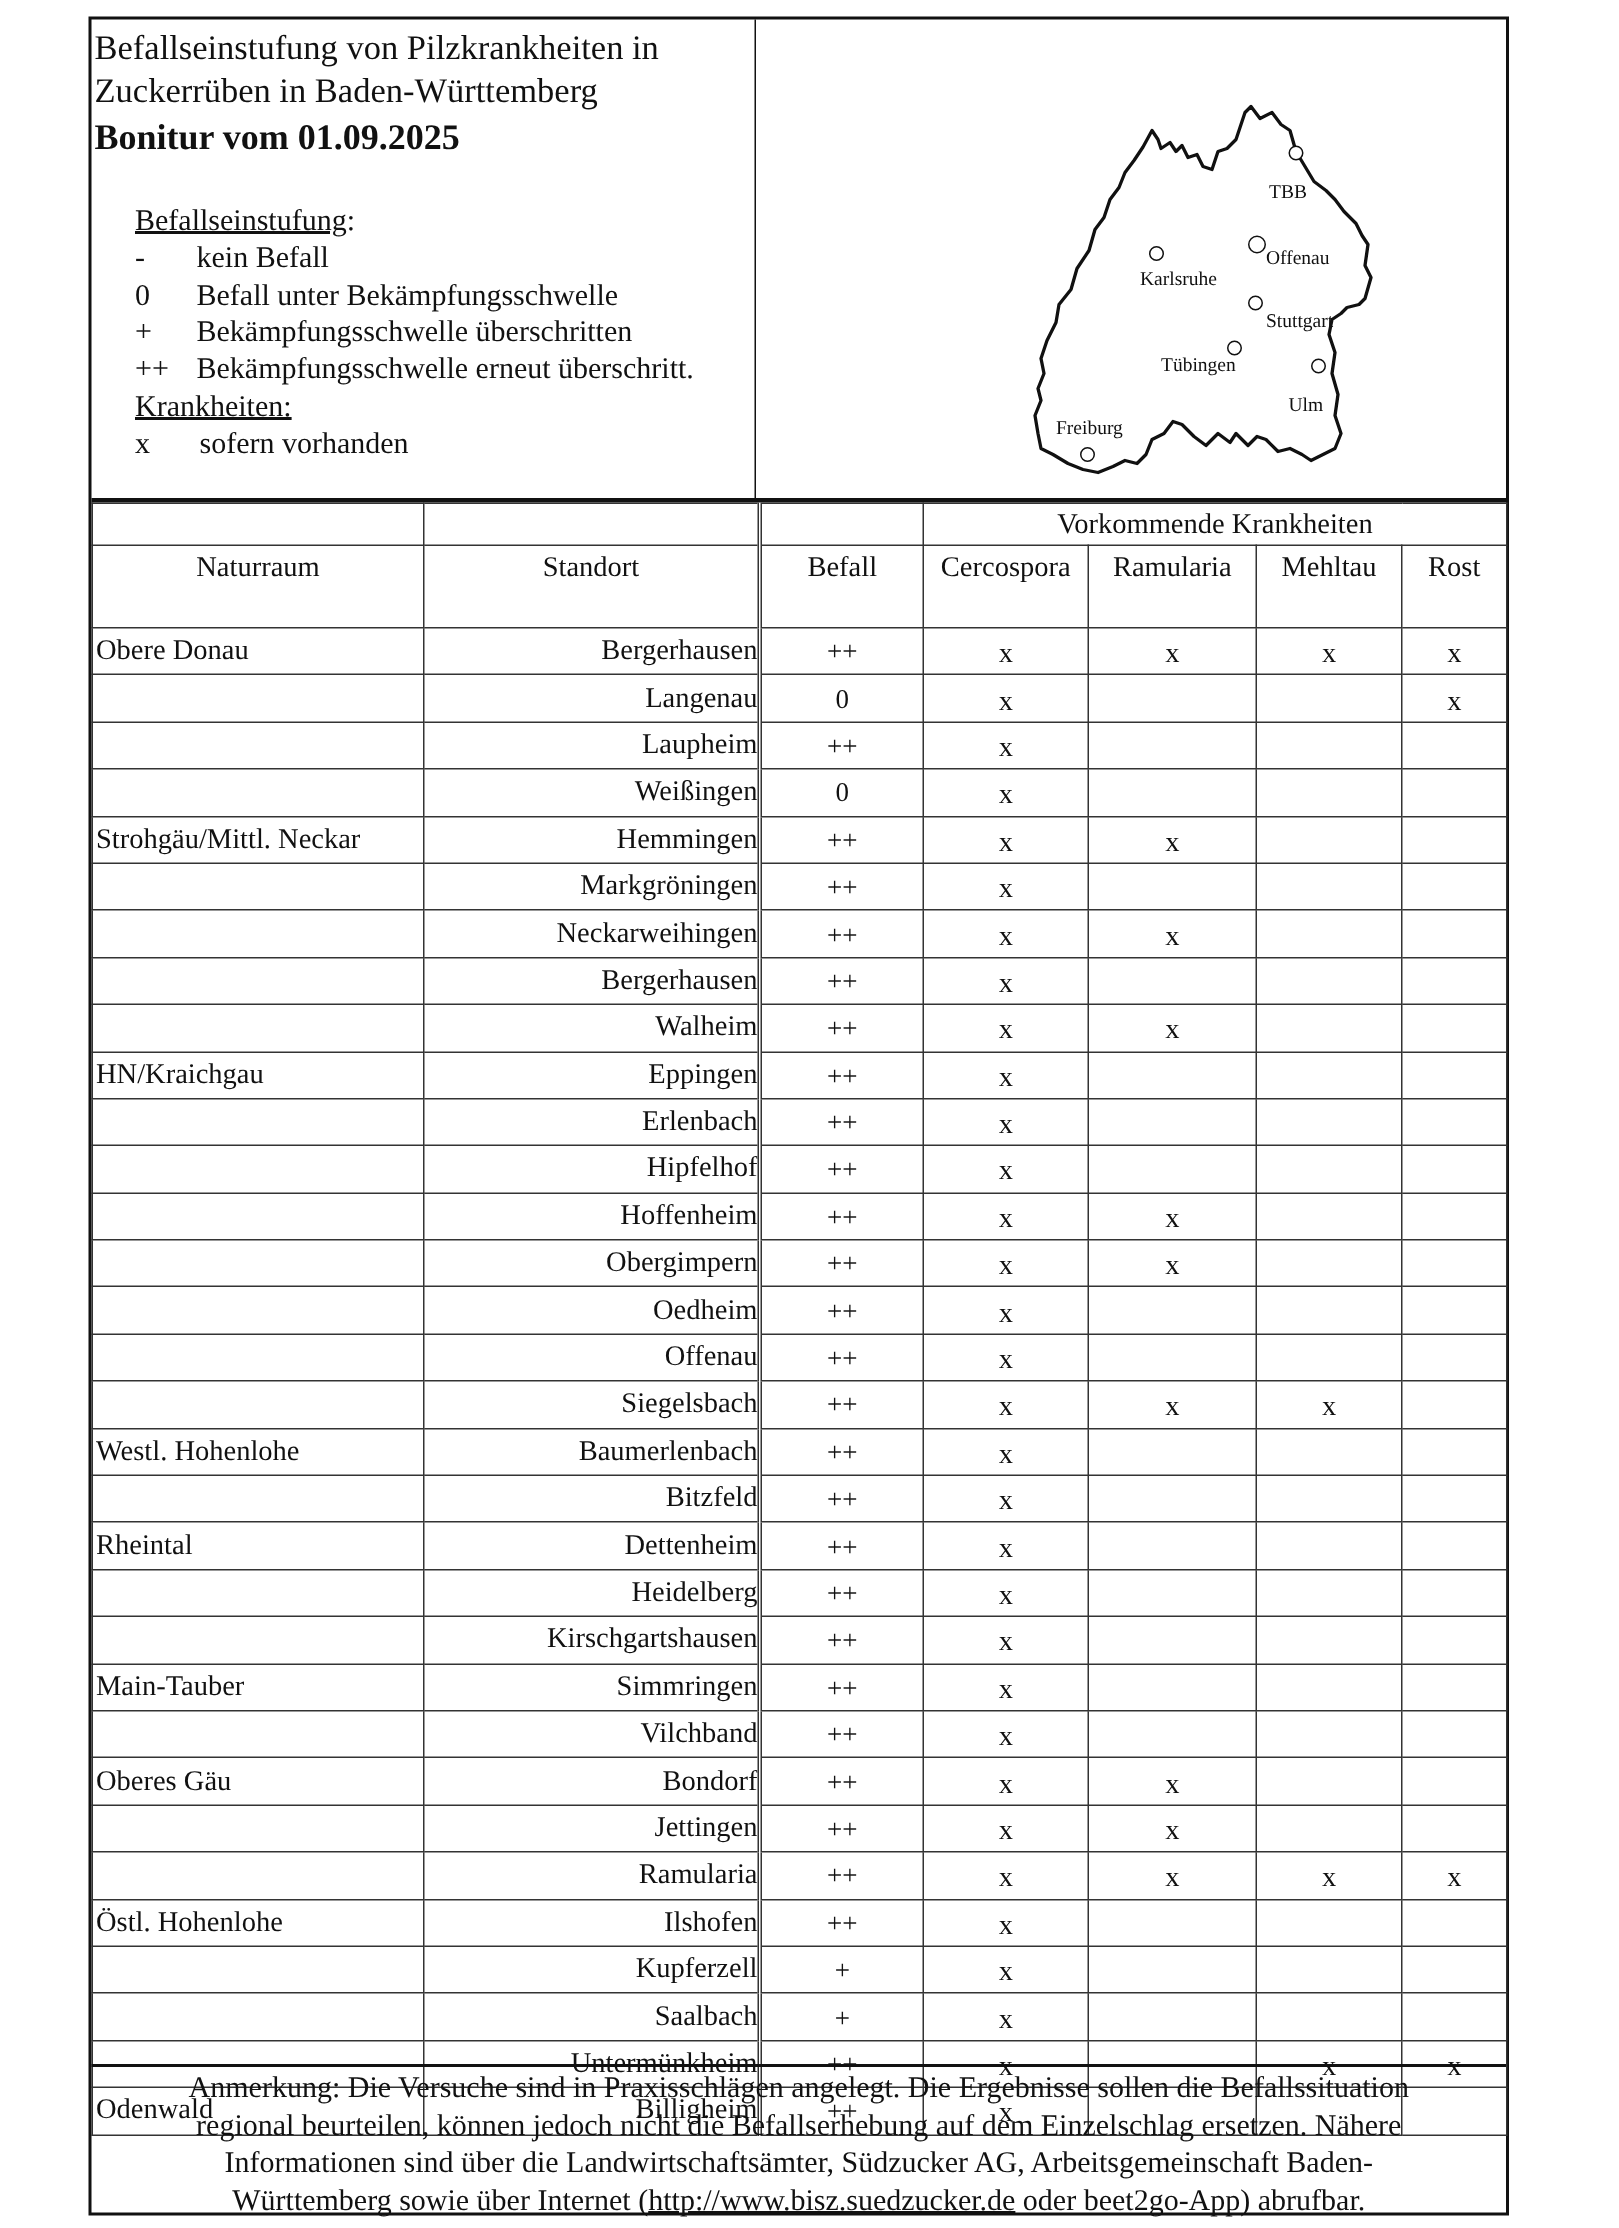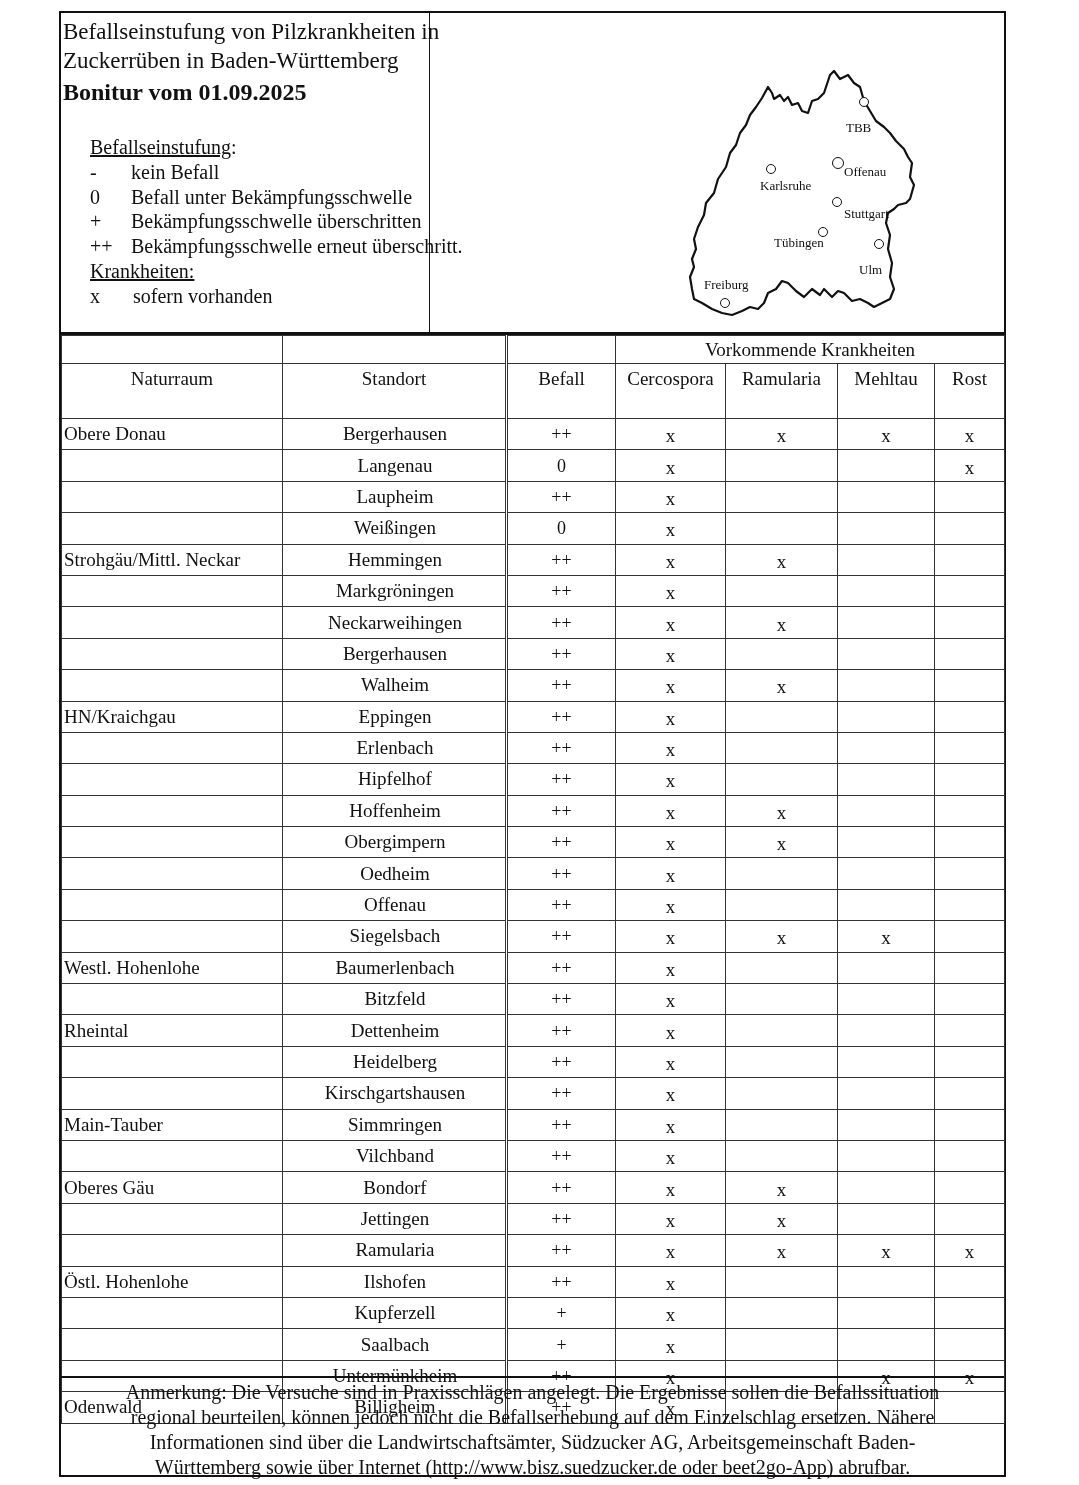--- a/index.html
+++ b/index.html
@@ -1,36 +1,36 @@
 <!DOCTYPE html>
 <html><head>
 <meta charset="utf-8">
 <style>
   html, body { margin: 0; padding: 0; background: #ffffff; }
   body { width: 1079px; height: 1485px; position: relative; font-family: "Liberation Serif", "DejaVu Serif", serif; color: #111; }
   .page { position: absolute; left: 59px; top: 11px; width: 947px; height: 1466px; border: 2px solid #111; box-sizing: border-box; }
   .top { position: absolute; left: 0; top: 0; width: 943px; height: 322px; border-bottom: 3px solid #111; box-sizing: border-box; }
-  .top-left { position: absolute; left: 0; top: 0; width: 369px; height: 319px; border-right: 1px solid #111; box-sizing: border-box; }
+  .top-left { position: absolute; left: 0; top: 0; width: 443px; height: 319px; border-right: 1px solid #111; box-sizing: border-box; }
   .top-right { position: absolute; left: 443px; top: 0; width: 500px; height: 319px; }
   .title1 { position: absolute; left: 2px; top: 4px; font-size: 23px; line-height: 30px; white-space: nowrap; }
   .title2 { position: absolute; left: 2px; top: 33px; font-size: 23px; line-height: 30px; white-space: nowrap; }
   .title3 { position: absolute; left: 2px; top: 64px; font-size: 24px; line-height: 30px; font-weight: bold; white-space: nowrap; }
   .legend { position: absolute; left: 29px; top: 122px; font-size: 20px; line-height: 24.8px; }
   .legend .hdr { text-decoration: underline; }
   .legend .row { display: flex; white-space: nowrap; }
   .legend .sym { width: 41px; }
   .legend .row.x .sym { width: 43px; }
   .map { position: absolute; left: 180px; top: 40px; }
   .map-label { position: absolute; font-size: 13px; white-space: nowrap; }
   .map-dot { position: absolute; width: 10px; height: 10px; border: 1.6px solid #111; border-radius: 50%; box-sizing: border-box; background: #fff; }
 
   table.data { position: absolute; left: 0; top: 322px; width: 943px; border-collapse: collapse; table-layout: fixed; font-size: 19px; }
   table.data td, table.data th { border: 1px solid #333; padding: 0; font-weight: normal; height: 26.4px; line-height: 26px; white-space: nowrap; overflow: hidden; }
   table.data td.nat { text-align: left; padding-left: 2px; border-right: 1px solid #333; }
-  table.data td.std { text-align: center; padding-left: 2px; border-right: 3px double #333; }
+  table.data td.std { text-align: right; padding-left: 2px; border-right: 3px double #333; }
   table.data td.bef, table.data td.mk { text-align: center; }
   table.data td.mk { padding-top: 4px; line-height: 22px; }
   table.data td.bef { font-size: 18px; }
   table.data tr.hdr1 td { height: 27px; }
   table.data tr.hdr2 td { height: 52px; vertical-align: top; padding-top: 2px; text-align: center; }
   table.data tr.hdr1 td.vk { text-align: center; }
   .footer { position: absolute; left: 0; bottom: 0; width: 943px; height: 99px; border-top: 2px solid #111; box-sizing: border-box; text-align: center; font-size: 20px; line-height: 25px; padding-top: 2px; }
   .footer .link { text-decoration: underline; }
 </style>
 </head>

